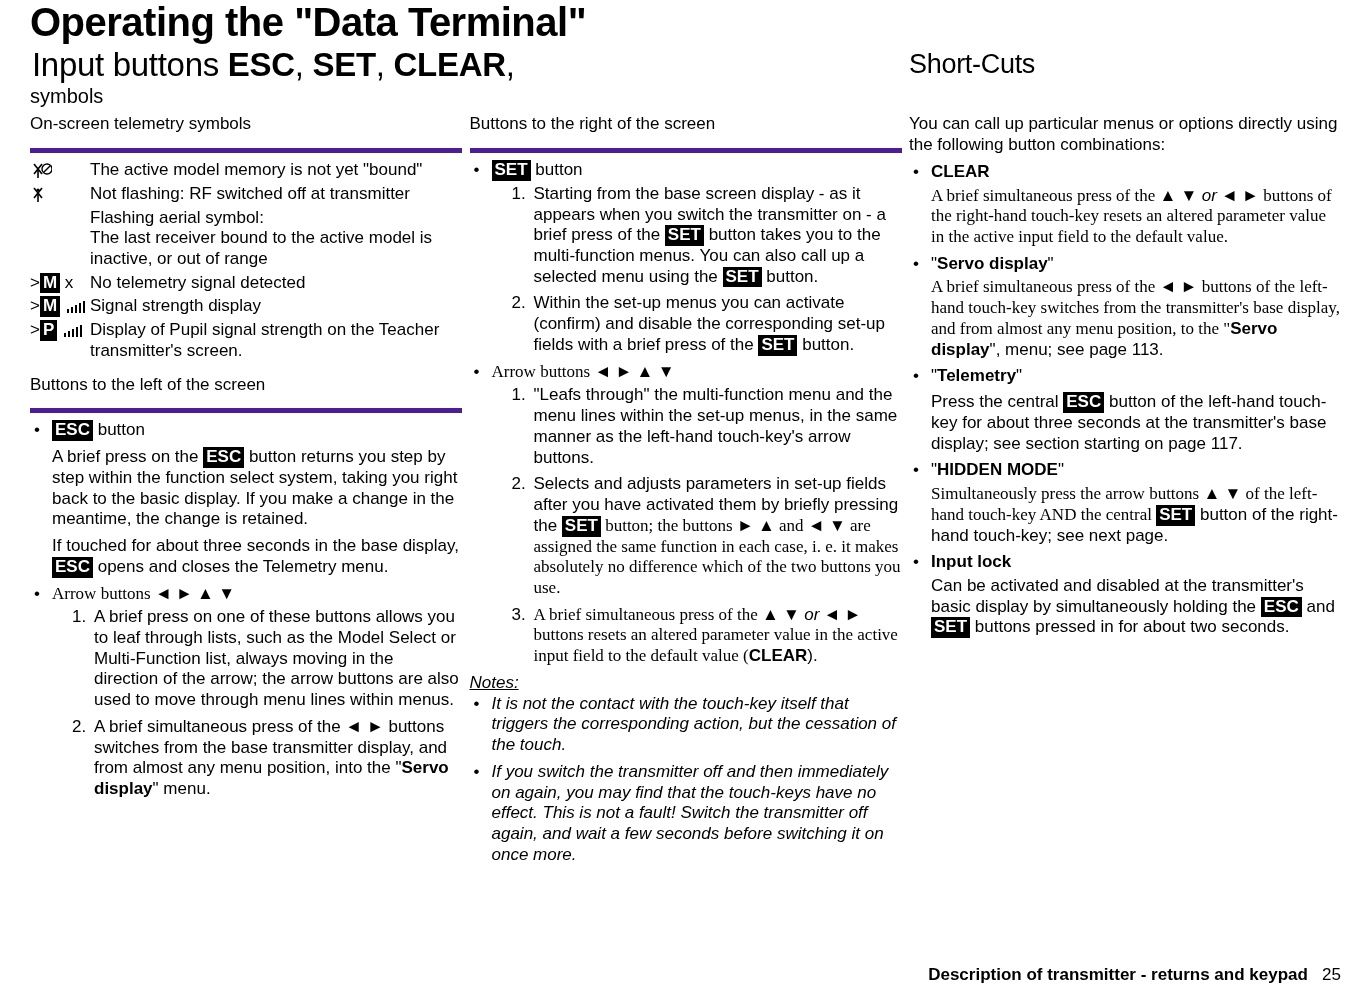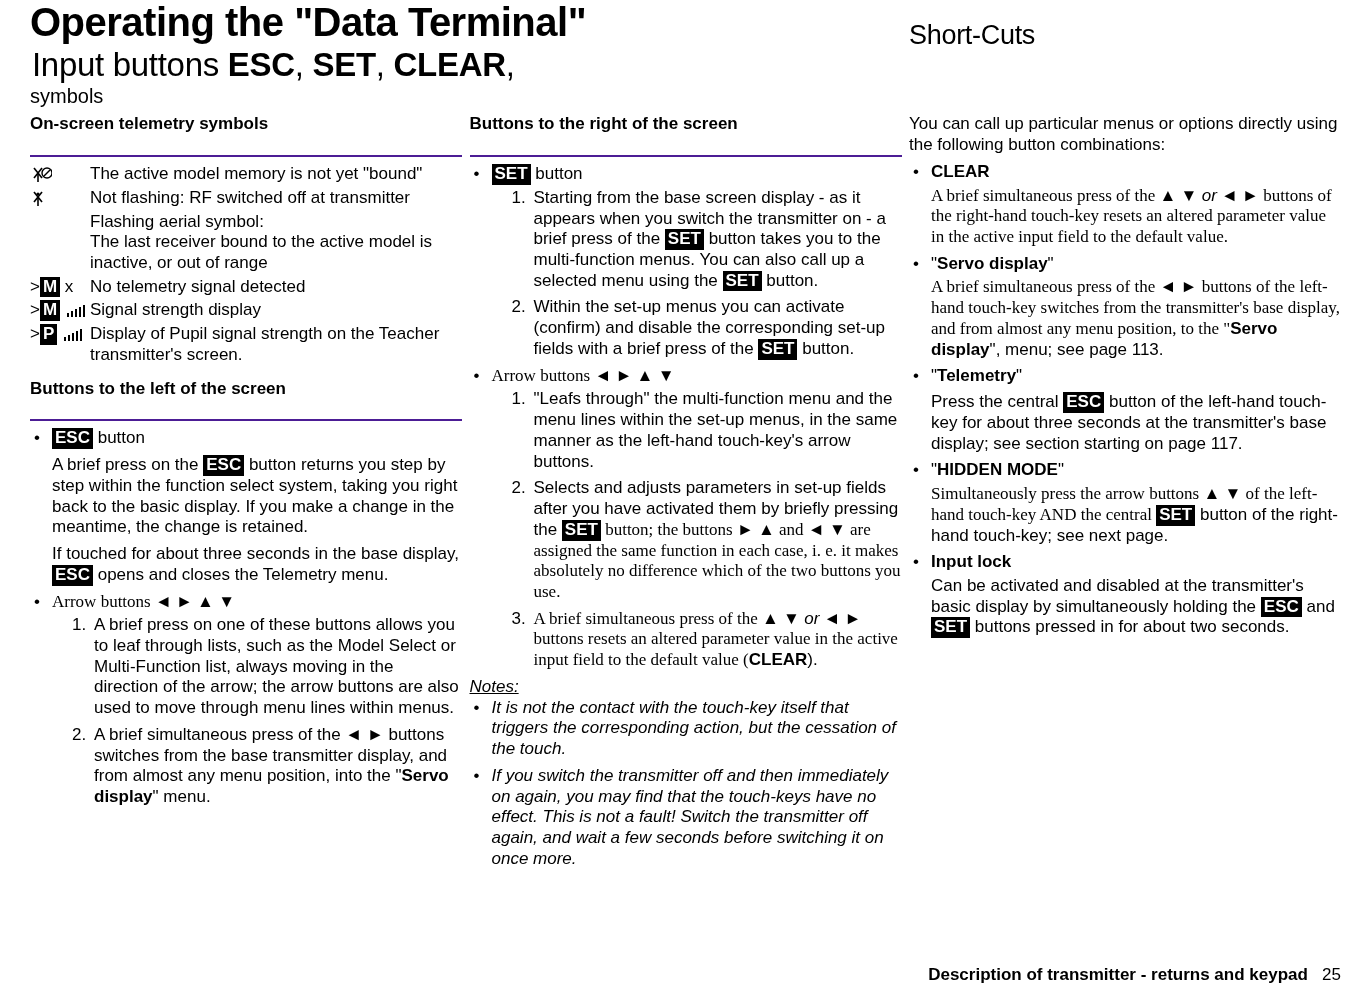--- a/index.html
+++ b/index.html
@@ -5,39 +5,39 @@
 html,body{margin:0;padding:0;background:#fff;color:#000;font-family:"Helvetica Neue",Helvetica,Arial,sans-serif;-webkit-font-smoothing:antialiased}
 .page{width:1371px;height:999px;box-sizing:border-box;padding:0 30px 0 30px;position:relative}
 h1{font-size:40px;margin:0;font-weight:700;letter-spacing:-.5px}
 h2.sub{font-size:33px;font-weight:400;margin:2px;line-height:1.1;letter-spacing:-.3px}
 h2.sub b{font-weight:700}
 .symbols-label{font-size:20px;font-weight:400;margin:0 0 4px 0}
 .right-heading{font-size:27px;font-weight:400;margin:0;letter-spacing:-.3px}
 .columns{display:flex;justify-content:space-between}
 .col{width:432px;font-size:17px;line-height:1.22}
 .col3{width:432px;font-size:17px;line-height:1.22}
-.section-head{font-weight:700;border-bottom:2px solid #4c1d95;padding-bottom:20px;margin-bottom:7px;margin-top:2px}
+.section-head{font-weight:400;border-bottom:5px solid #4c1d95;padding-bottom:13px;margin-bottom:7px;margin-top:2px}
 .sym-table{display:table}
 .sym-row{display:table-row}
 .sym-cell{display:table-cell;vertical-align:top;padding-bottom:3px}
 .sym-icon{width:60px}
 .inv{background:#000;color:#fff;padding:0 3px;font-weight:700;display:inline-block}
 .bullet-list{margin:0;padding:0;list-style:none}
 .bullet-list>li{position:relative;padding-left:22px;margin-bottom:6px}
 .bullet-list>li::before{content:"•";position:absolute;left:4px;top:0}
 .num-list{margin:3px 0 6px 0;padding:0;list-style:none}
 .num-list>li{position:relative;padding-left:42px;margin-bottom:6px}
 .num-list>li .num{position:absolute;left:20px;top:0}
 .indent{padding-left:22px;margin-bottom:6px}
 .notes-title{font-style:italic;text-decoration:underline}
 .footer{position:absolute;bottom:14px;right:30px;font-size:17px}
 .footer b{font-weight:700}
 .arrows{font-family:Liberation Serif, serif}
 svg.icon{vertical-align:-3px}
-.right-title-wrap{height:88px;display:flex;align-items:flex-start;padding-bottom:4px}
+.right-title-wrap{height:88px;display:flex;align-items:center;padding-bottom:4px}
 </style>
 </head>
 <body>
 <div class="page">
 
 <div style="display:flex;justify-content:space-between;align-items:flex-end">
   <div>
     <h1>Operating the "Data Terminal"</h1>
     <h2 class="sub">
       <span>Input buttons </span><b>ESC</b><span>, </span><b>SET</b><span>, </span><b>CLEAR</b><span>,</span>

